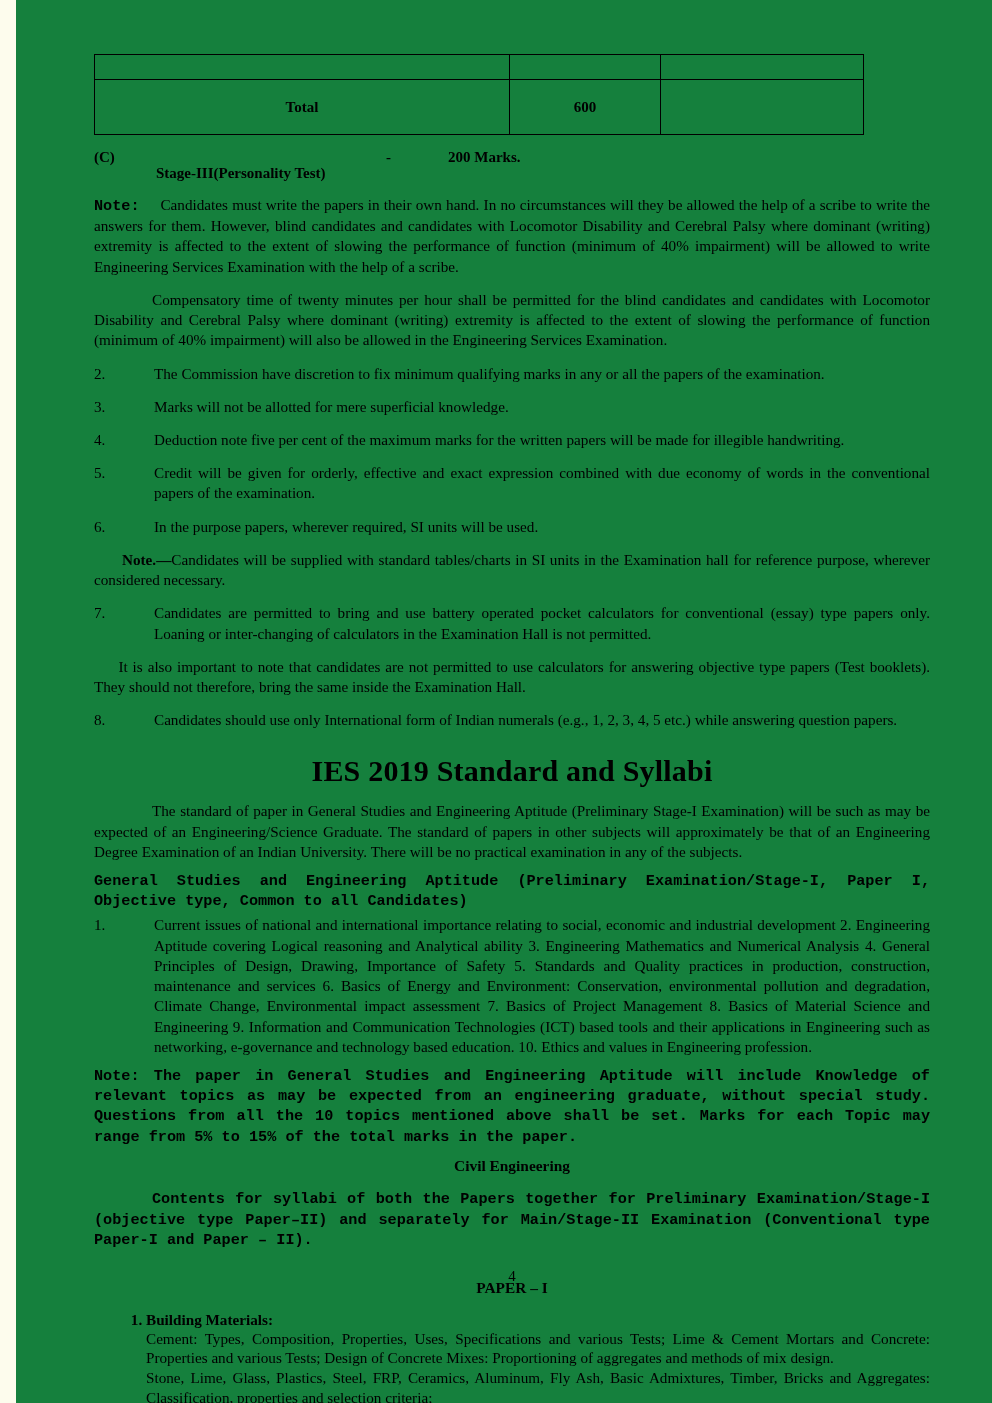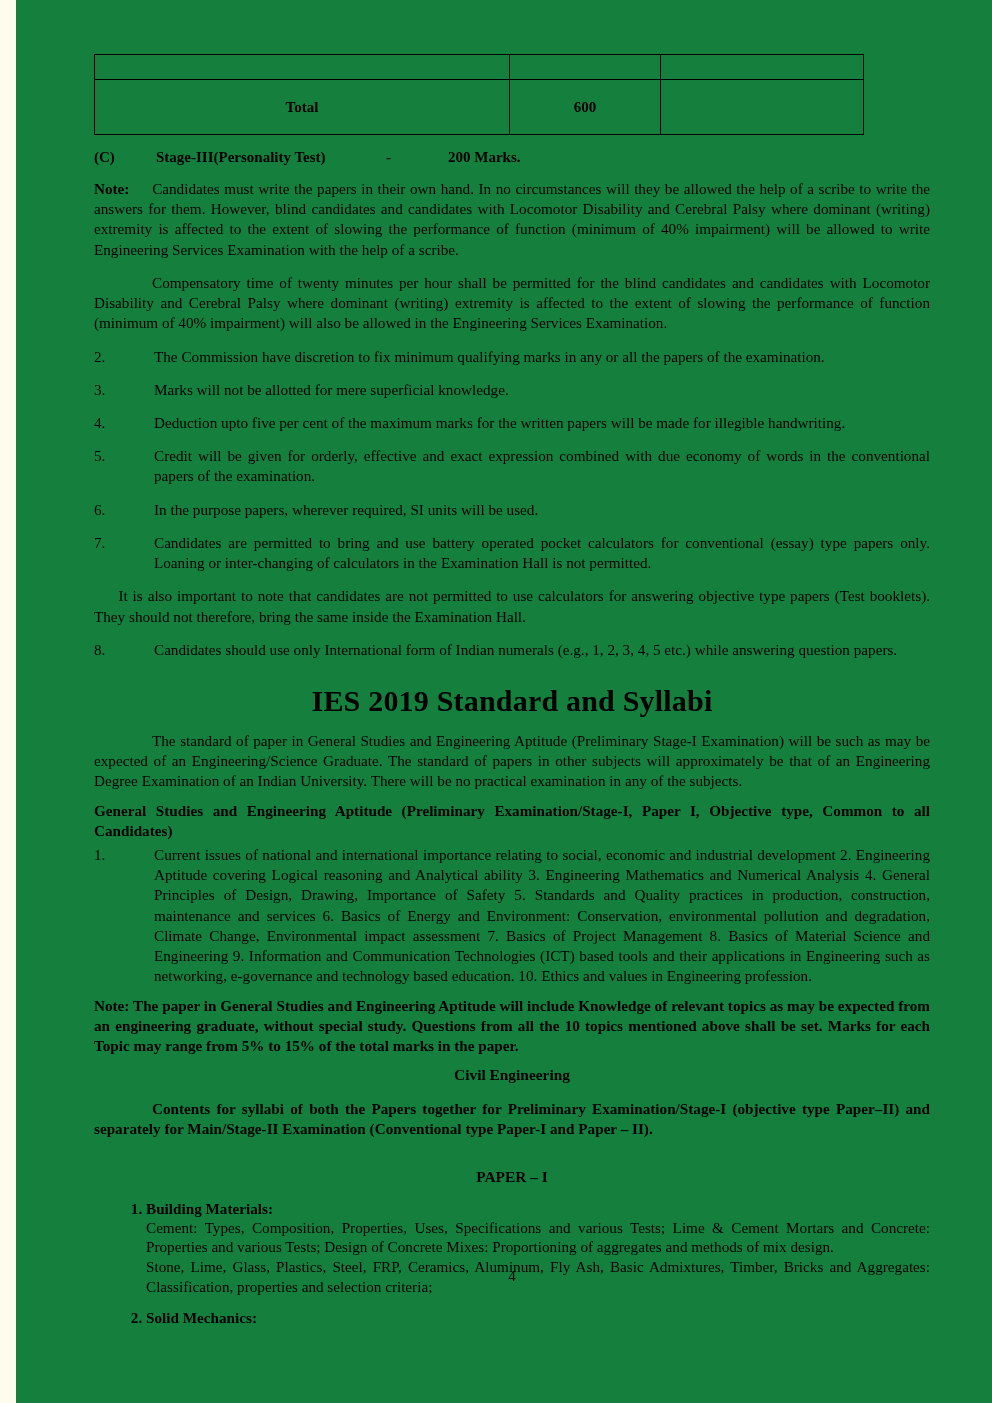--- a/index.html
+++ b/index.html
@@ -48,33 +48,33 @@
   table.marks tr.totalrow td.c3 { font-weight: normal; }
 
   
   .stage-line {
     margin-top: 14px;
     font-weight: bold;
     font-size: 15px;
     display: flex;
   }
   .stage-line .lbl { width: 62px; }
-  .stage-line .txt { width: 230px; }
+  .stage-line .txt { width: 230px; margin-top: 16px; }
   .stage-line .dash { width: 62px; text-align: left; }
   .stage-line .marks { }
 
   p {
     margin: 0;
     font-size: 15.2px;
     line-height: 1.33;
     text-align: justify;
   }
   .blk { margin-top: 13px; }
   .indent { text-indent: 58px; }
-  .bold { font-weight: bold; }
+  .bold { font-weight: bold; font-family: Liberation Mono, monospace; }
 
   .numitem {
     margin-top: 13px;
     display: flex;
     font-size: 15.2px;
     line-height: 1.33;
     text-align: justify;
   }
   .numitem .num { width: 60px; flex: 0 0 60px; }
   .numitem .body { flex: 1 1 auto; text-align: justify; }
@@ -153,31 +153,32 @@
   <div class="numitem">
     <span class="num">2.</span>
     <span class="body">The Commission have discretion to fix minimum qualifying marks in any or all the papers of the examination.</span>
   </div>
   <div class="numitem">
     <span class="num">3.</span>
     <span class="body">Marks will not be allotted for mere superficial knowledge.</span>
   </div>
   <div class="numitem">
     <span class="num">4.</span>
-    <span class="body">Deduction upto five per cent of the maximum marks for the written papers will be made for illegible handwriting.</span>
+    <span class="body">Deduction note five per cent of the maximum marks for the written papers will be made for illegible handwriting.</span>
   </div>
   <div class="numitem">
     <span class="num">5.</span>
     <span class="body">Credit will be given for orderly, effective and exact expression combined with due economy of words in the conventional papers of the examination.</span>
   </div>
   <div class="numitem">
     <span class="num">6.</span>
     <span class="body">In the purpose papers, wherever required, SI units will be used.</span>
   </div>
 
+  <p class="blk note-inline">&nbsp;&nbsp;&nbsp;&nbsp;&nbsp;&nbsp;<span class="nb">Note.—</span><span>Candidates will be supplied with standard tables/charts in SI units in the Examination hall for reference purpose, wherever considered necessary.</span></p>
 
   <div class="numitem">
     <span class="num">7.</span>
     <span class="body">Candidates are permitted to bring and use battery operated pocket calculators for conventional (essay) type papers only. Loaning or inter-changing of calculators in the Examination Hall is not permitted.</span>
   </div>
 
   <p class="blk">&nbsp;&nbsp;&nbsp;&nbsp;&nbsp;<span>It is also important to note that candidates are not permitted to use calculators for answering objective type papers (Test booklets). They should not therefore, bring the same inside the Examination Hall.</span></p>
 
   <div class="numitem">
     <span class="num">8.</span>

